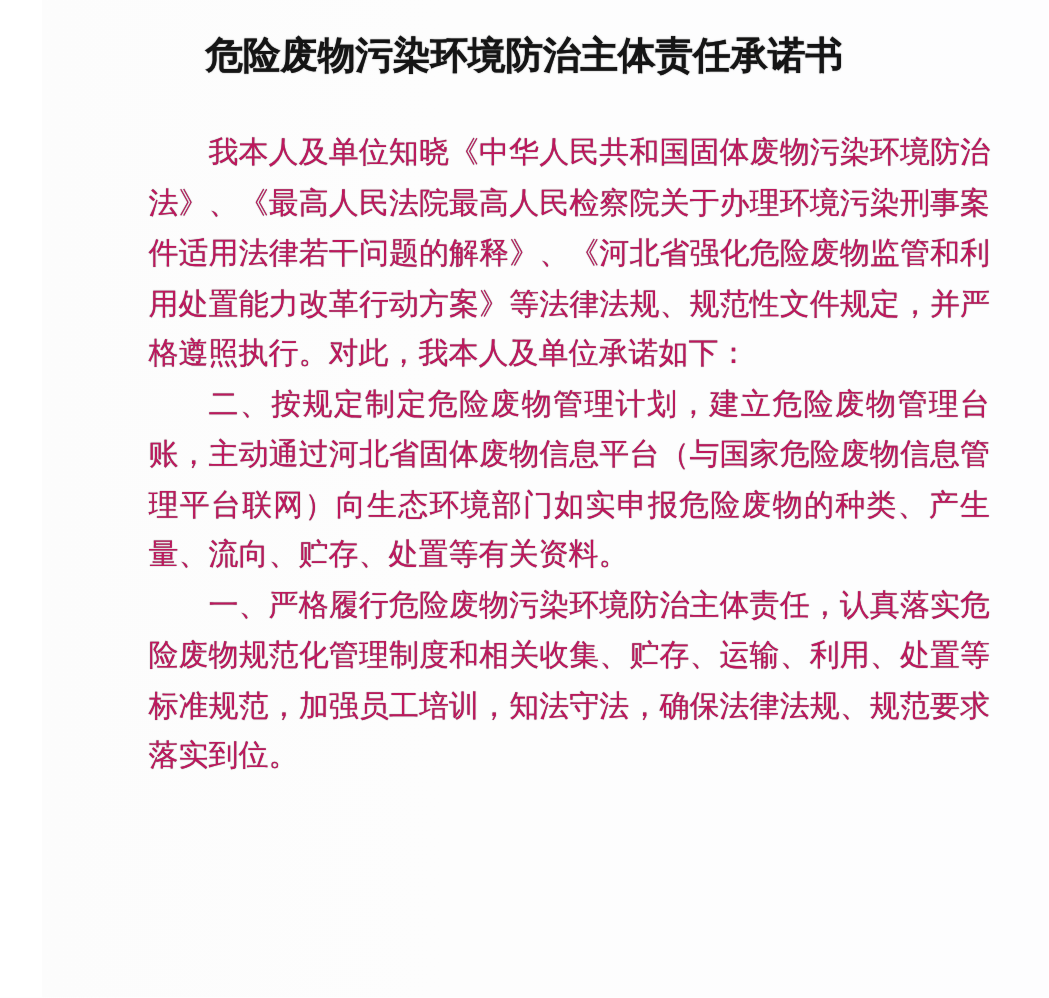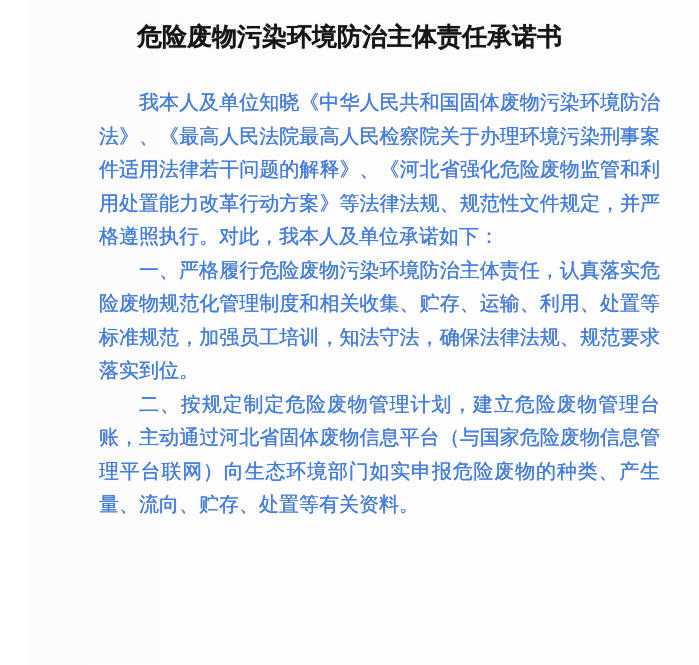--- a/index.html
+++ b/index.html
@@ -46,21 +46,21 @@
     text-shadow: 0 0 0.8px rgba(20, 20, 20, 0.85);
     font-family: Liberation Mono, monospace;
   }
   .doc-body {
     position: absolute;
     top: 86px;
     left: 99px;
     width: 561px;
     font-size: 20px;
     line-height: 33.5px;
-    color: #3b82f6;
+    color: #be185d;
     text-align: justify;
     text-align-last: left;
     text-shadow: 0 0 0.7px rgba(30, 30, 30, 0.7);
   }
   .doc-body p {
     margin: 0;
     padding: 0;
     text-indent: 2em;
   }
 </style>
@@ -68,16 +68,16 @@
 <body>
 
 <div class="page">
   <div class="scan-edge"></div>
   <div class="page-surface"></div>
 
   <h1 class="doc-title">危险废物污染环境防治主体责任承诺书</h1>
 
   <div class="doc-body">
     <p>我本人及单位知晓《中华人民共和国固体废物污染环境防治法》、《最高人民法院最高人民检察院关于办理环境污染刑事案件适用法律若干问题的解释》、《河北省强化危险废物监管和利用处置能力改革行动方案》等法律法规、规范性文件规定，并严格遵照执行。对此，我本人及单位承诺如下：</p>
+    <p>二、按规定制定危险废物管理计划，建立危险废物管理台账，主动通过河北省固体废物信息平台（与国家危险废物信息管理平台联网）向生态环境部门如实申报危险废物的种类、产生量、流向、贮存、处置等有关资料。</p>
     <p>一、严格履行危险废物污染环境防治主体责任，认真落实危险废物规范化管理制度和相关收集、贮存、运输、利用、处置等标准规范，加强员工培训，知法守法，确保法律法规、规范要求落实到位。</p>
-    <p>二、按规定制定危险废物管理计划，建立危险废物管理台账，主动通过河北省固体废物信息平台（与国家危险废物信息管理平台联网）向生态环境部门如实申报危险废物的种类、产生量、流向、贮存、处置等有关资料。</p>
   </div>
 </div>
 
 </body></html>

